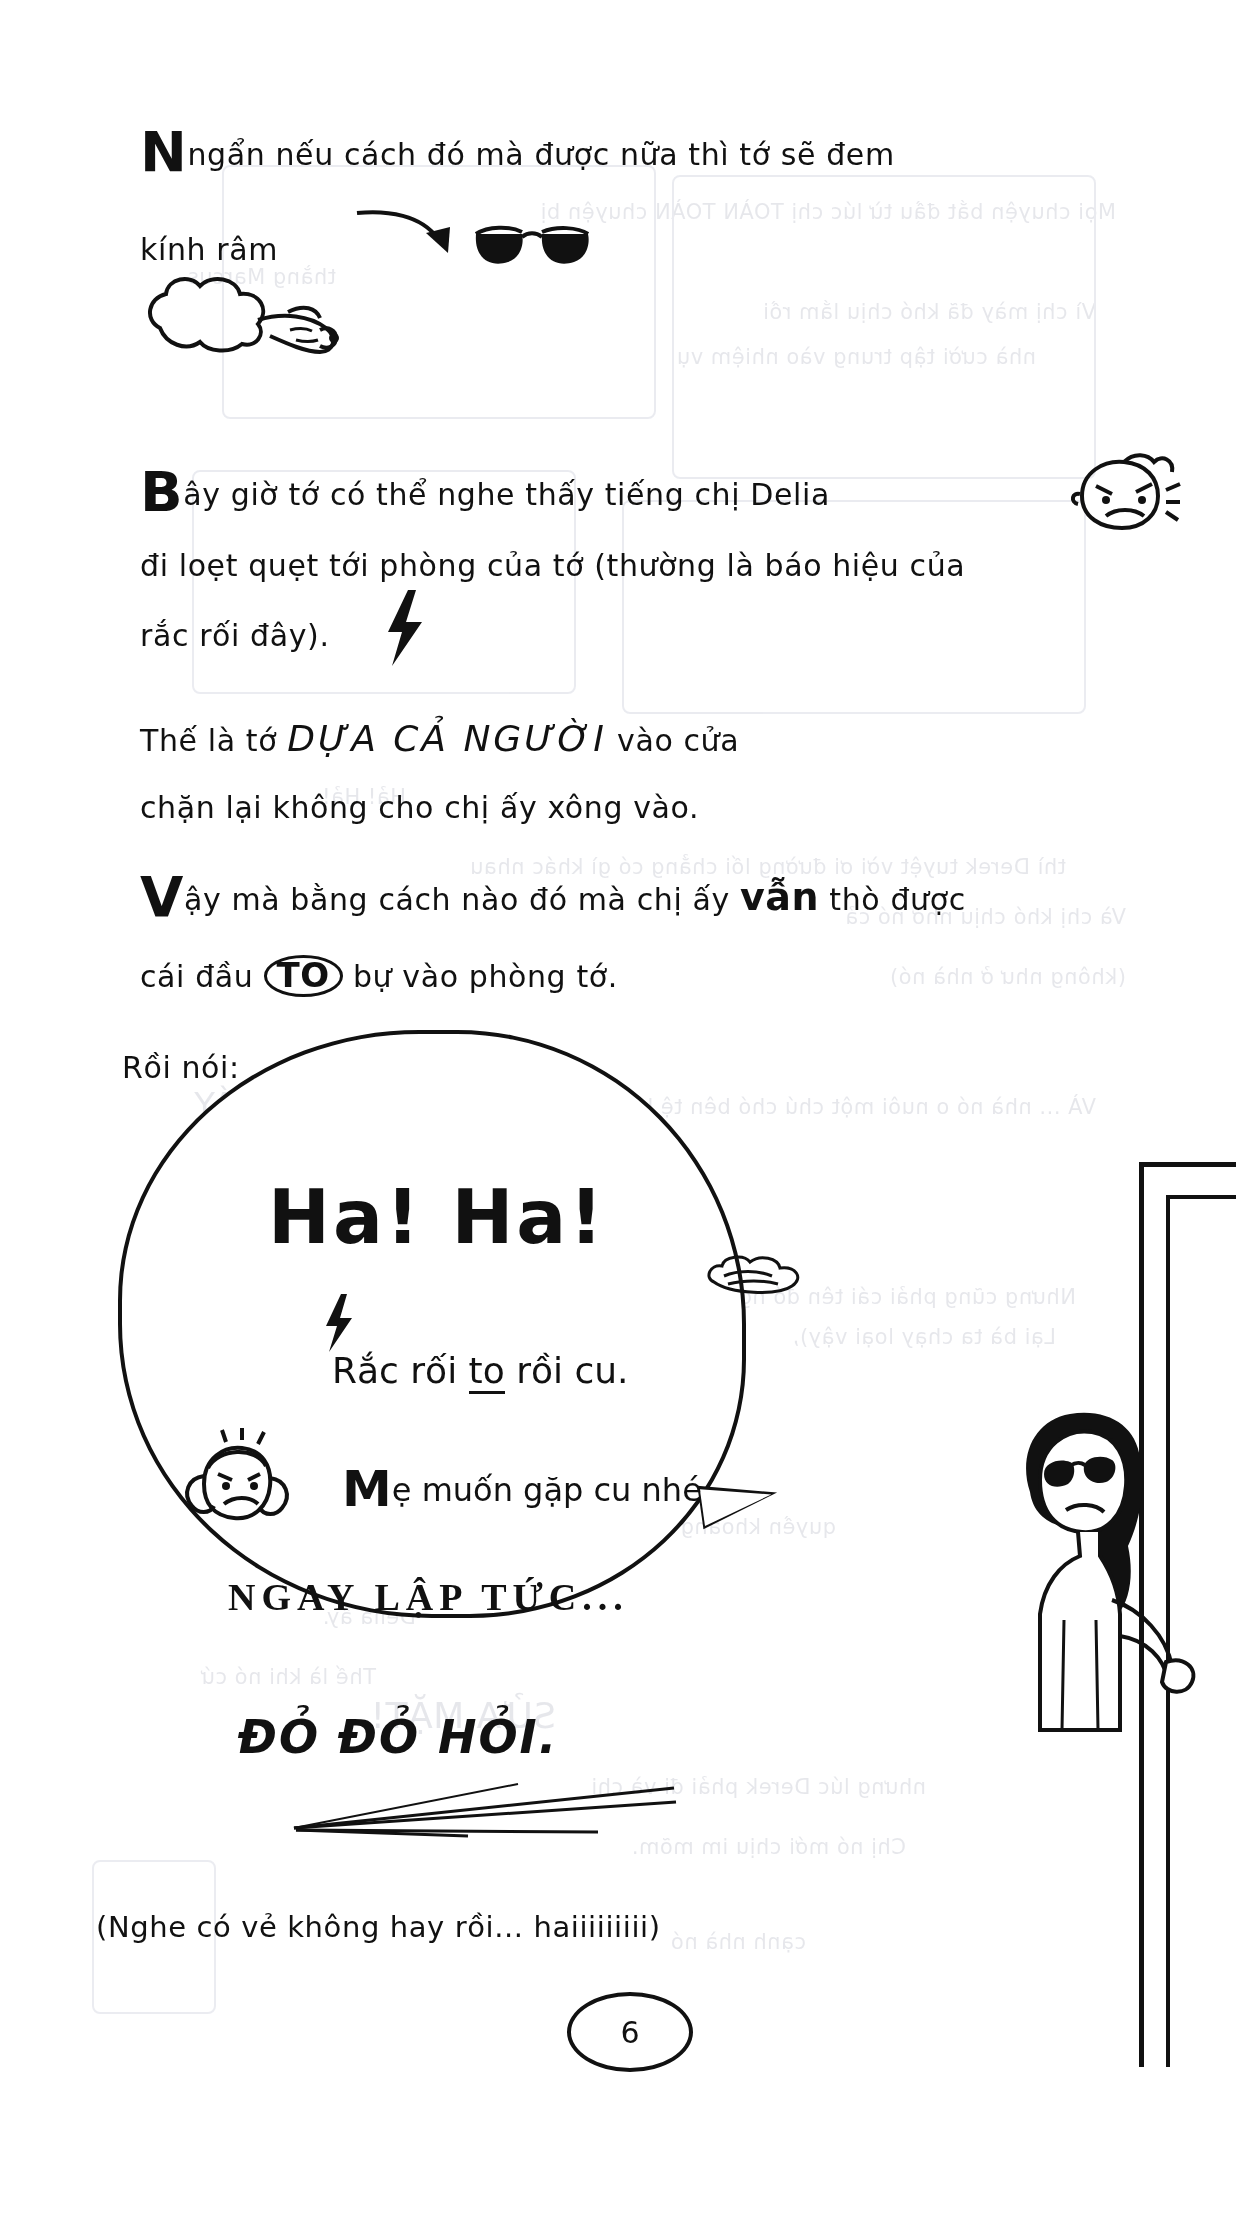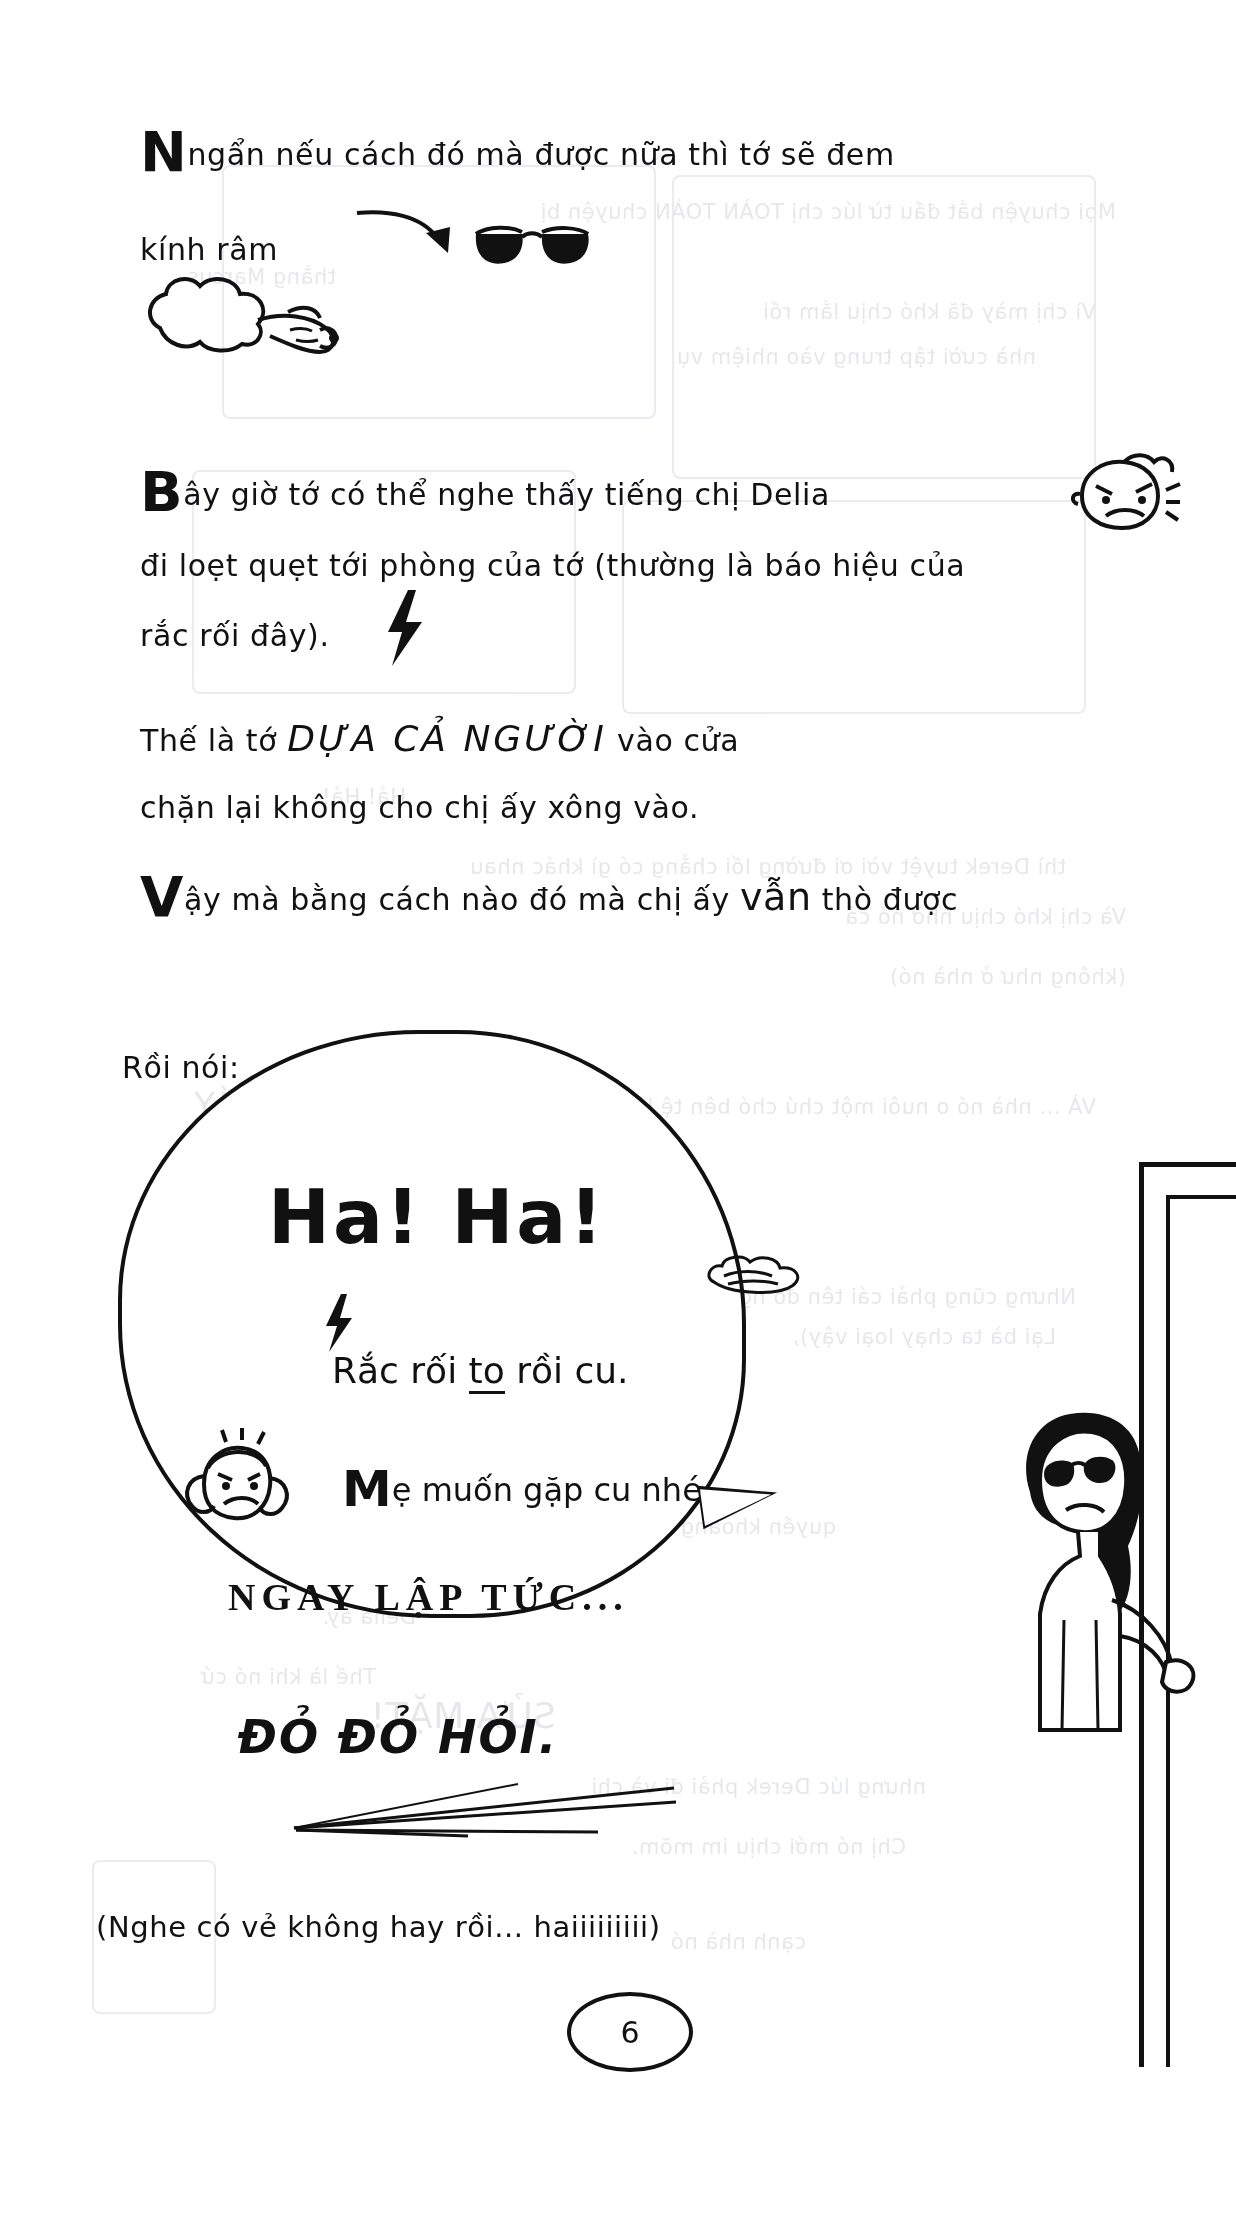--- a/index.html
+++ b/index.html
@@ -68,21 +68,21 @@
     letter-spacing: 2px;
   }
   .bigger {
     font-size: 36px;
     font-weight: normal;
     font-style: italic;
     letter-spacing: 3px;
   }
   .med-bold {
     font-size: 38px;
-    font-weight: normal;
+    font-weight: bold;
   }
   .circle-to {
     display: inline-block;
     border: 3px solid #111;
     border-radius: 50%;
     padding: 0 10px;
     font-size: 34px;
     font-weight: bold;
     line-height: 1.05;
   }
@@ -297,20 +297,25 @@
     <span>vào cửa</span>
   </div>
   <div class="ln" style="left:140px; top:790px;">chặn lại không cho chị ấy xông vào.</div>
 
   <div class="ln" style="left:140px; top:875px;">
     <span class="drop">V</span><span>ậy mà bằng cách nào đó mà chị ấy</span>
     <span class="med-bold">vẫn</span>
     <span>thò được</span>
   </div>
 
+  <div class="ln" style="left:140px; top:955px;">
+    <span>cái đầu</span>
+    <span class="circle-to">TO</span>
+    <span>bự vào phòng tớ.</span>
+  </div>
 
   <div class="ln" style="left:122px; top:1050px;">Rồi nói:</div>
 
   <div class="balloon"></div>
   <div class="balloon-tail"></div>
 
   <div class="bln-txt haha" style="left:268px; top:1130px;">Ha! Ha!</div>
 
   <div class="doodle" style="left:700px; top:1252px;">
     <svg width="110" height="50" viewBox="0 0 110 50">

